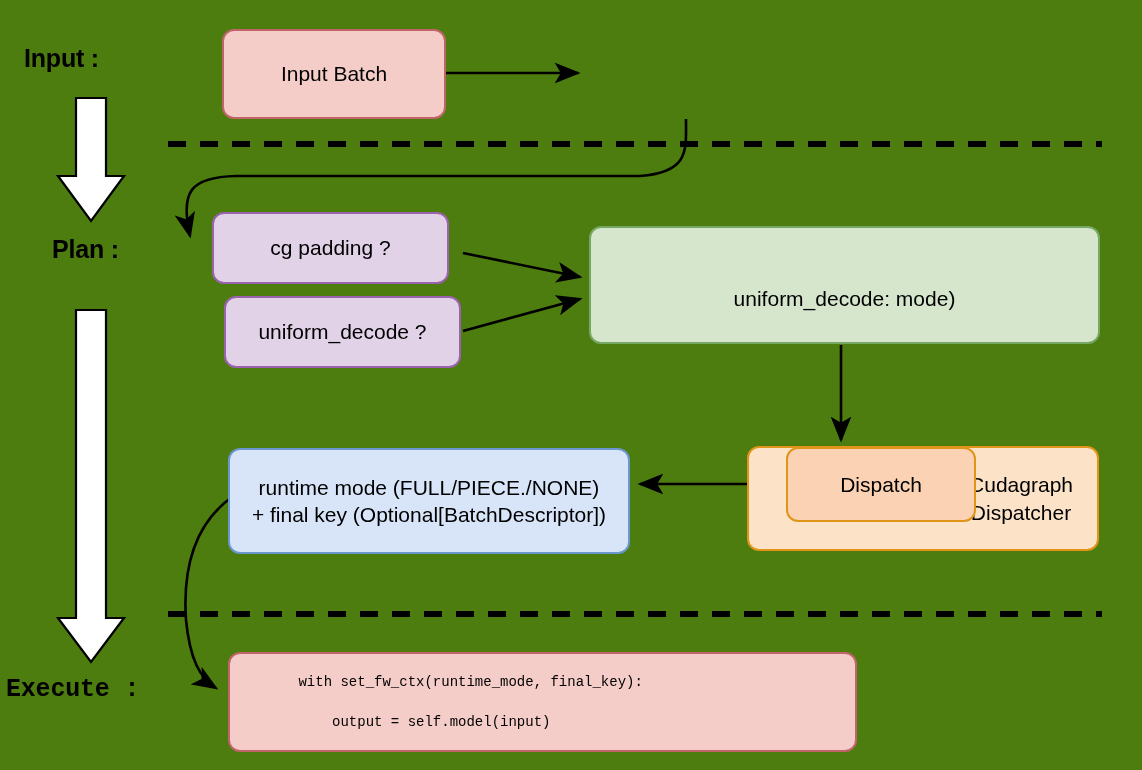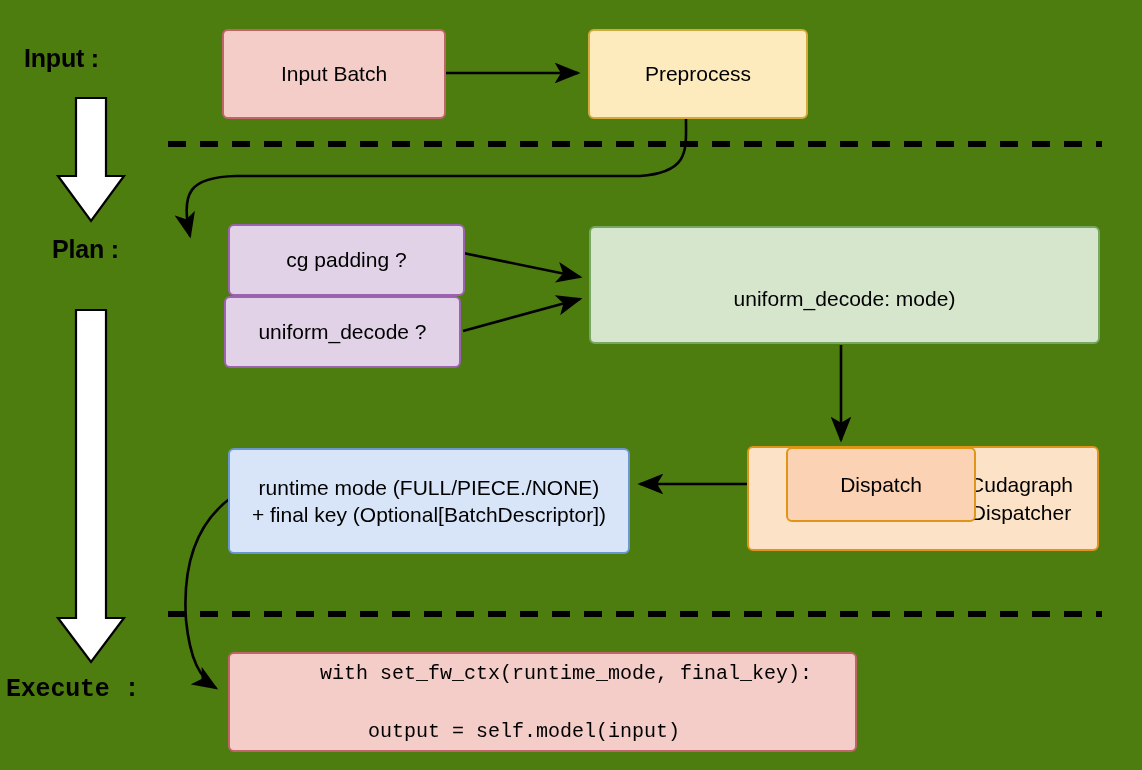--- a/index.html
+++ b/index.html
@@ -30,48 +30,48 @@
     font-family: "Liberation Sans", sans-serif;
     font-weight: bold;
     font-size: 25px;
     color: #000000;
     white-space: nowrap;
     letter-spacing: -0.2px;
   }
   .node {
     position: absolute;
     box-sizing: border-box;
-    border-radius: 6px;
+    border-radius: 12px;
     border-width: 2px;
     border-style: solid;
     display: flex;
     align-items: center;
     justify-content: center;
     text-align: center;
     font-family: "Liberation Sans", sans-serif;
     font-size: 21px;
     color: #000000;
     line-height: 1.3;
     padding: 4px 10px;
   }
   .node.code {
     font-family: "Liberation Mono", monospace;
-    font-size: 20px;
+    font-size: 14px;
     text-align: left;
     justify-content: flex-start;
     white-space: pre;
     line-height: 1.45;
     padding-left: 18px;
   }
   #node-input-batch  { left: 222px; top: 29px;  width: 224px; height: 90px;
                        background: #f5cdc8; border-color: #c1646a; }
   #node-preprocess   { left: 588px; top: 29px;  width: 220px; height: 90px;
                        background: #fdebbd; border-color: #d4aa3c; }
-  #node-cg-padding   { left: 228px; top: 212px; width: 237px; height: 72px;
-                       background: #e1d2e8; border-color: #9b63ad; margin-top: 12px; }
+  #node-cg-padding   { left: 212px; top: 212px; width: 237px; height: 72px;
+                       background: #e1d2e8; border-color: #9b63ad; }
   #node-uniform-dec  { left: 224px; top: 296px; width: 237px; height: 72px;
                        background: #e1d2e8; border-color: #9b63ad; justify-content: flex-end; }
   #node-init-key     { left: 589px; top: 226px; width: 511px; height: 118px;
                        background: #d6e6cd; border-color: #76a863; }
   #node-cudagraph    { left: 747px; top: 446px; width: 352px; height: 105px;
                        background: #fce3c8; border-color: #e09419;
                        justify-content: flex-end; padding-right: 24px; }
   #node-dispatch     { left: 786px; top: 447px; width: 190px; height: 75px;
                        background: #fbd3b4; border-color: #e09419; }
   #node-runtime-mode { left: 228px; top: 448px; width: 402px; height: 106px;
@@ -116,23 +116,20 @@
   </svg>
 
   <div class="stage-label" style="left:24px; top:44px;">Input :</div>
   <div class="stage-label" style="left:52px; top:235px;">Plan :</div>
   <div class="stage-label" style="left:6px; top:675px;font-family:Liberation Mono, monospace;">Execute :</div>
 
   <div class="node" id="node-input-batch">
     <span class="node-text">Input Batch</span>
   </div>
 
-  <div class="node" id="node-preprocess">
-    <span class="node-text">Preprocess</span>
-  </div>
 
   <div class="node" id="node-cg-padding">
     <span class="node-text">cg padding ?</span>
   </div>
 
   <div class="node" id="node-uniform-dec">
     <span class="node-text">uniform_decode ?</span>
   </div>
 
   <div class="node" id="node-init-key">

